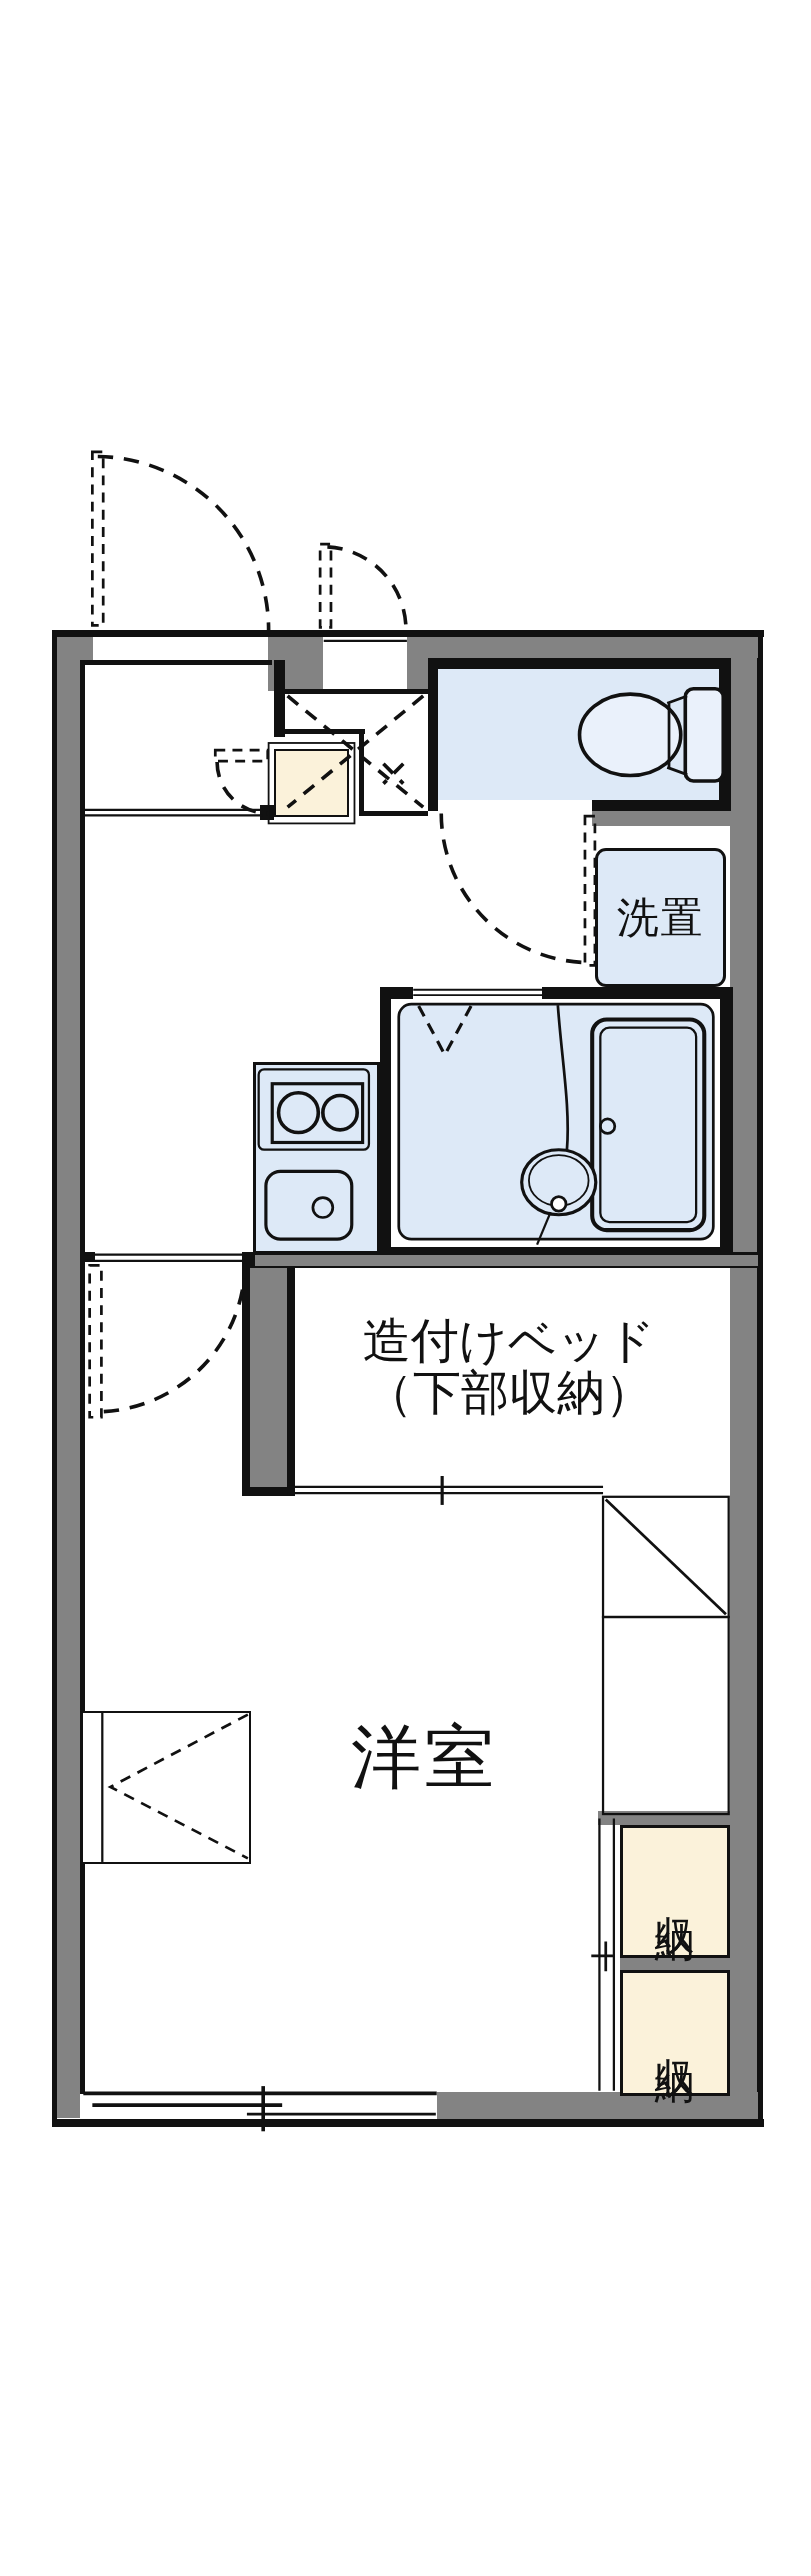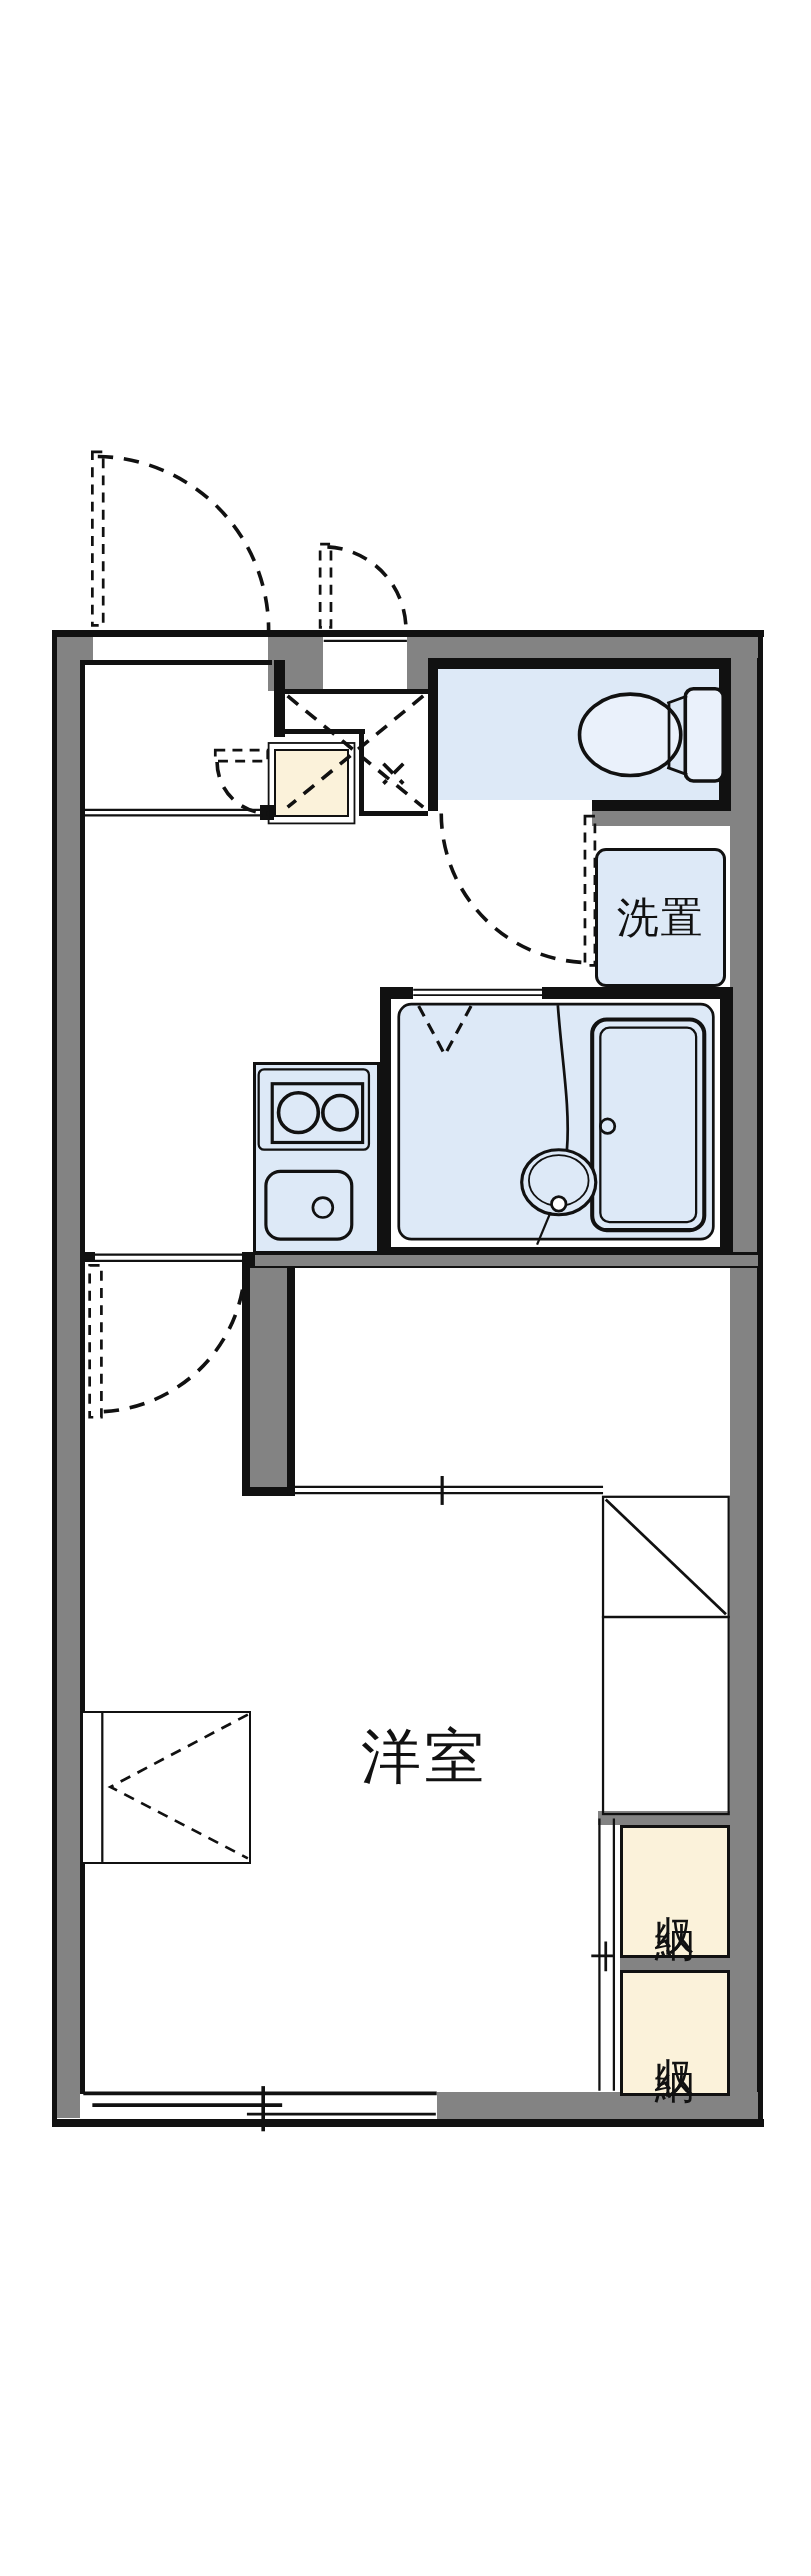--- a/index.html
+++ b/index.html
@@ -7,21 +7,21 @@
   #plan{position:relative;width:812px;height:2576px;background:#fff;overflow:hidden;border-radius:18px;}
   #plan .b{position:absolute;background:#111;}
   #plan .g{position:absolute;background:#838383;}
   #plan .w{position:absolute;background:#fff;}
   #plan .blue{position:absolute;background:#dde9f7;}
   #plan .room-box{position:absolute;box-sizing:border-box;border:3.6px solid #111;}
   svg.overlay{position:absolute;left:0;top:0;}
   .lbl{position:absolute;color:#111;display:flex;align-items:center;justify-content:center;text-align:center;}
   .lbl-washer{font-size:42px;letter-spacing:1.8px;}
   .lbl-bed{flex-direction:column;font-size:48px;line-height:1.08;white-space:nowrap;}
-  .lbl-room-name{font-size:60px;letter-spacing:3.6px;}
+  .lbl-room-name{font-size:70px;letter-spacing:3.6px;}
   .lbl-room-area{font-size:53px;white-space:nowrap;}
   .lbl-storage{font-size:40px;writing-mode:vertical-rl;text-orientation:upright;line-height:1;letter-spacing:7.2px;}
 </style>
 </head>
 <body>
 
 <div id="plan">
 
   <div class="b" style="left:52px;top:630px;width:712px;height:7.2px;"></div>
   <div class="b" style="left:52px;top:630px;width:5.4px;height:1497px;"></div>
@@ -156,20 +156,24 @@
       <path d="M102 2329 H312" stroke-width="4"></path>
       <path d="M273 2339 H482" stroke-width="3"></path>
       <path d="M291 2308 V2358" stroke-width="4"></path>
     </g>
   </svg>
 
   <div class="lbl lbl-washer" style="left:595px;top:848px;width:131px;height:139px;">
     <span>洗置</span>
   </div>
 
+  <div class="lbl lbl-bed" style="left:328px;top:1294px;width:362px;height:145px;">
+    <span>造付けベッド</span>
+    <span>（下部収納）</span>
+  </div>
 
   <div class="lbl lbl-room-name" style="left:298px;top:1708px;width:253px;height:99px;">
     <span>洋室</span>
   </div>
 
   <div class="lbl lbl-storage" style="left:620px;top:1825px;width:110px;height:133px;">
     <span>収納</span>
   </div>
   <div class="lbl lbl-storage" style="left:620px;top:1970px;width:110px;height:126px;">
     <span>収納</span>

